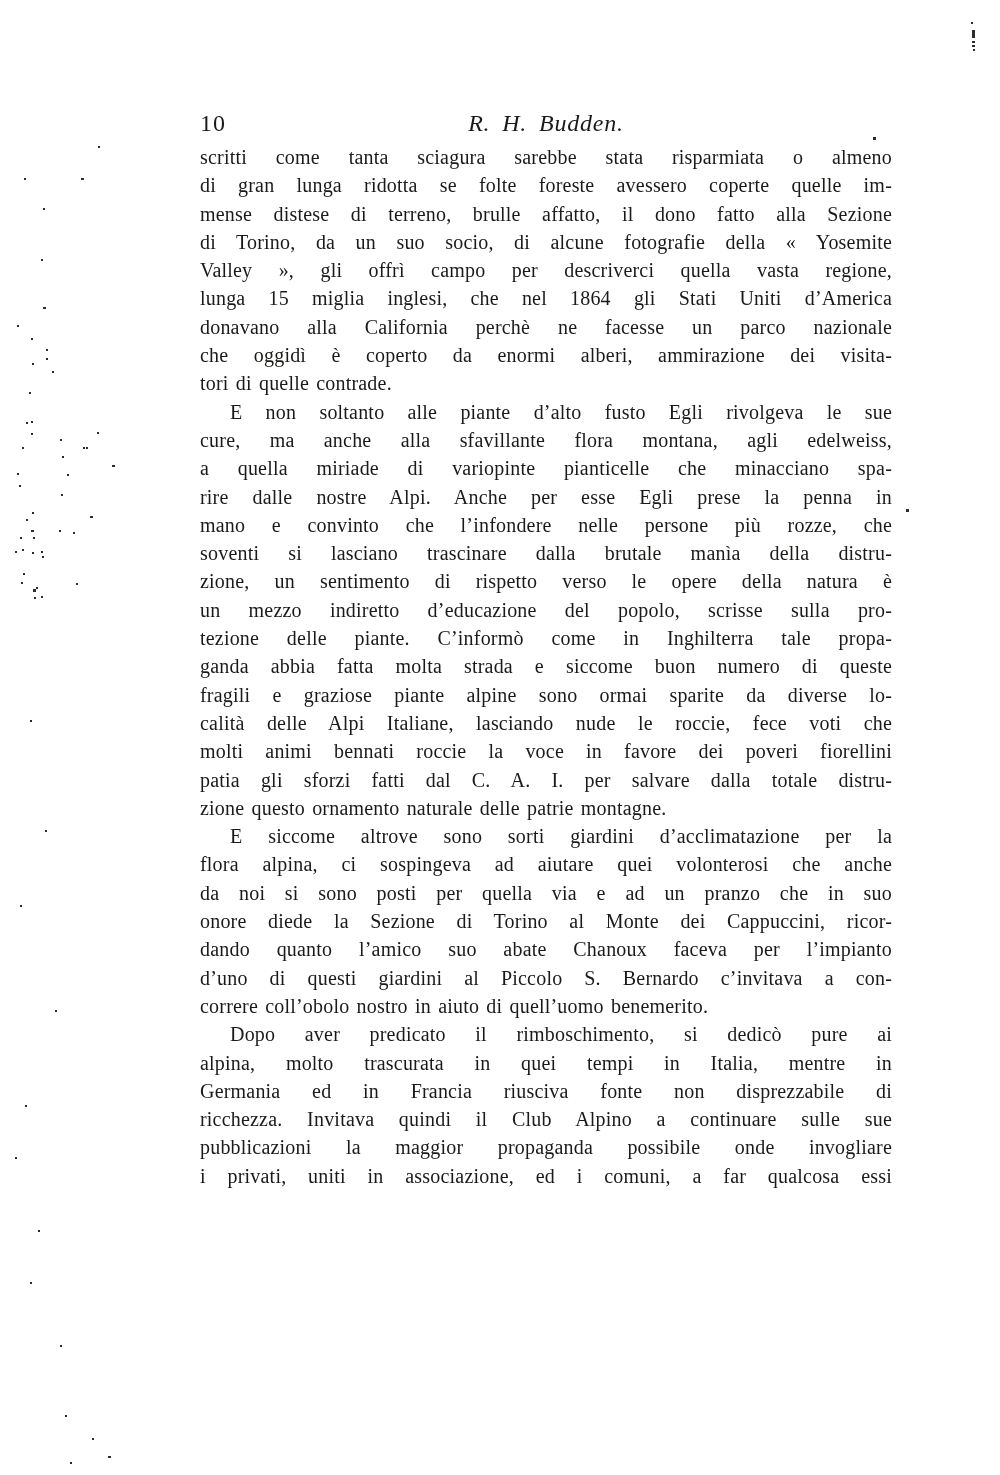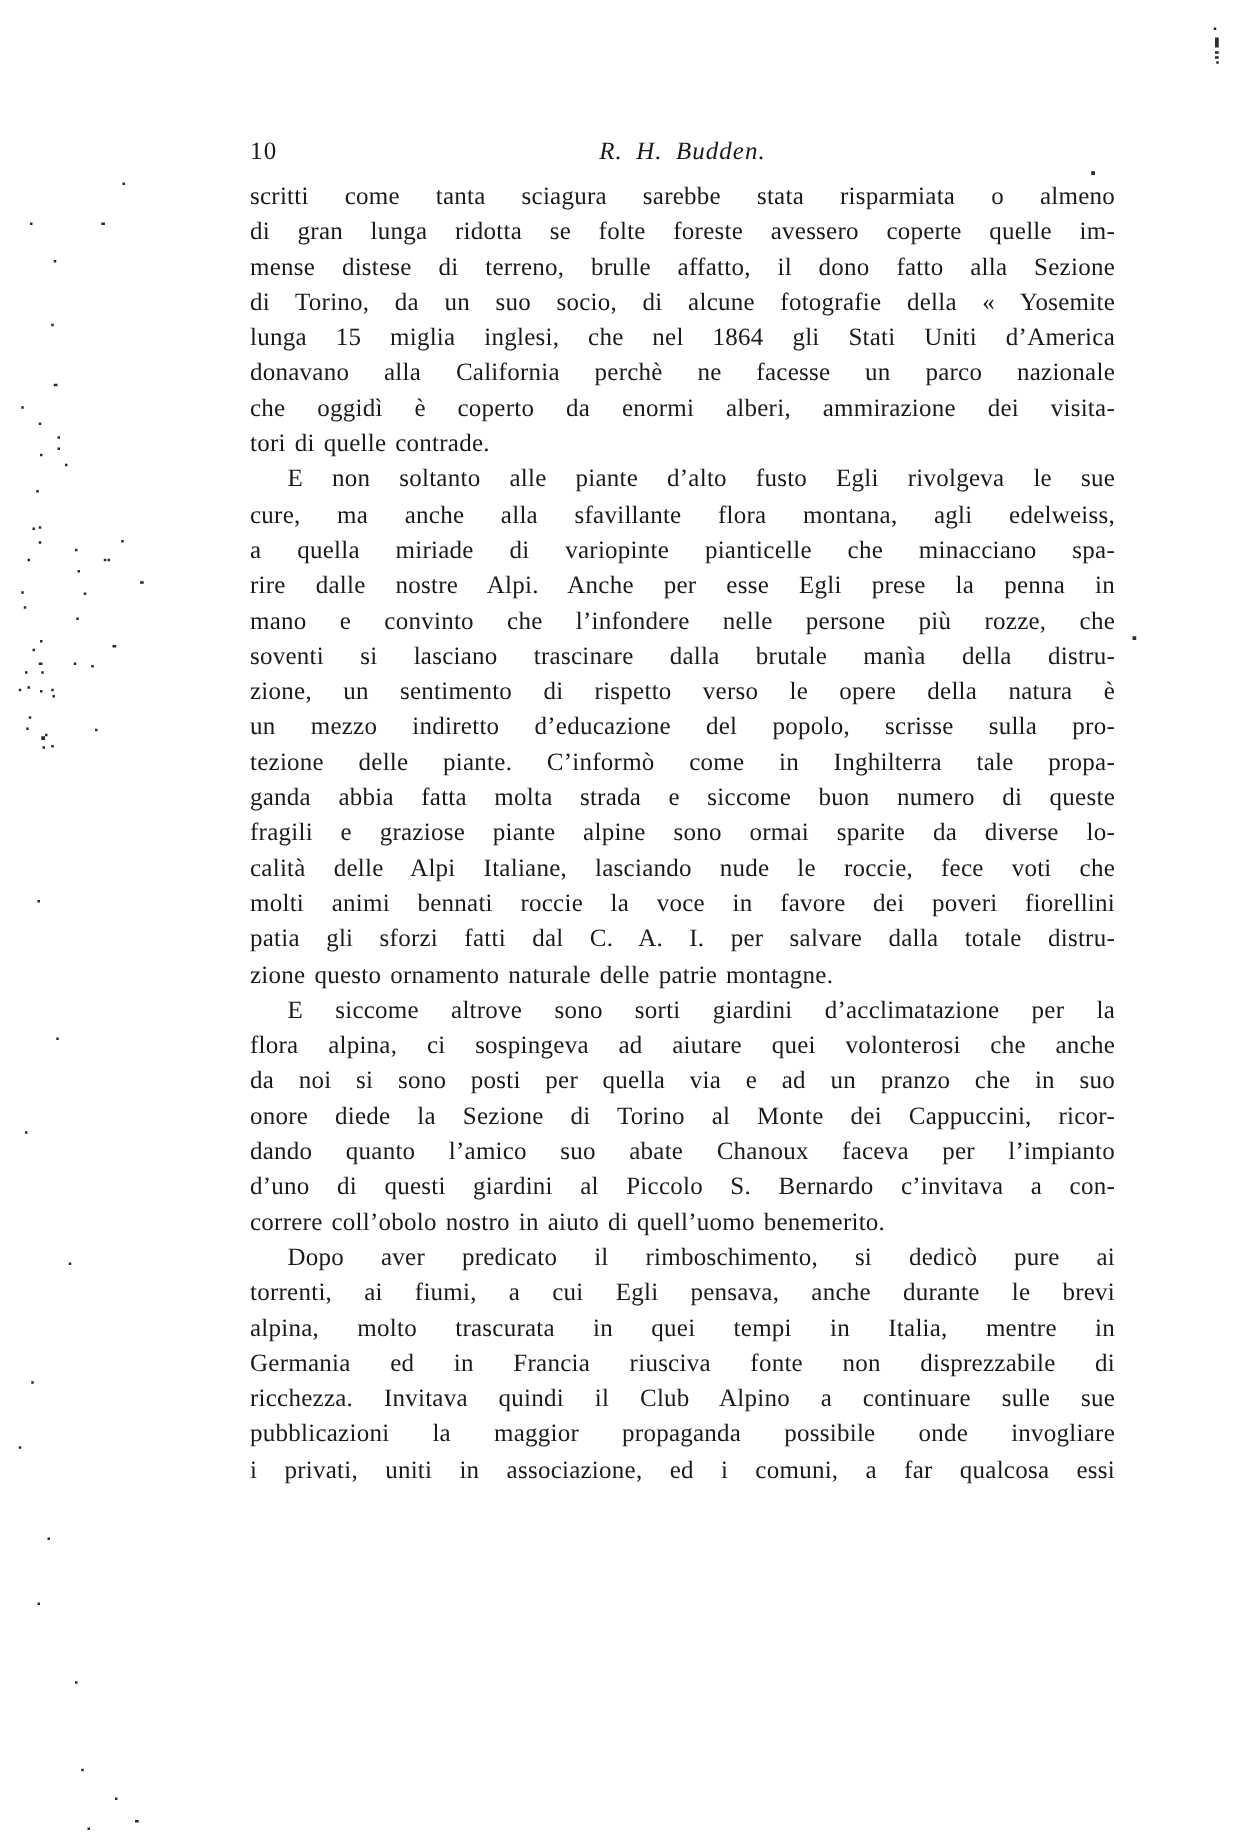--- a/index.html
+++ b/index.html
@@ -15,21 +15,21 @@
     overflow: hidden;
     font-family: "Liberation Serif", "DejaVu Serif", serif;
     color: #1b1a18;
   }
   .header-row {
     position: absolute;
     left: 200px;
     top: 110px;
     width: 692px;
     height: 26px;
-    font-size: 20px;
+    font-size: 24px;
   }
   .page-number {
     position: absolute;
     left: 0;
     top: 0;
     letter-spacing: 1px;
   }
   .running-header {
     position: absolute;
     left: 0;
@@ -83,20 +83,21 @@
 <div class="page">
   <div class="header-row">
     <span class="page-number">10</span>
     <span class="running-header">R. H. Budden.</span>
   </div>
   <div class="text-body">
       <div class="line"><span>scritti come tanta sciagura sarebbe stata risparmiata o almeno</span></div>
       <div class="line"><span>di gran lunga ridotta se folte foreste avessero coperte quelle im-</span></div>
       <div class="line"><span>mense distese di terreno, brulle affatto, il dono fatto alla Sezione</span></div>
       <div class="line"><span>di Torino, da un suo socio, di alcune fotografie della « Yosemite</span></div>
+      <div class="line"><span>Valley », gli offrì campo per descriverci quella vasta regione,</span></div>
       <div class="line"><span>lunga 15 miglia inglesi, che nel 1864 gli Stati Uniti d’America</span></div>
       <div class="line"><span>donavano alla California perchè ne facesse un parco nazionale</span></div>
       <div class="line"><span>che oggidì è coperto da enormi alberi, ammirazione dei visita-</span></div>
       <div class="line last"><span>tori di quelle contrade.</span></div>
       <div class="line indent"><span>E non soltanto alle piante d’alto fusto Egli rivolgeva le sue</span></div>
       <div class="line"><span>cure, ma anche alla sfavillante flora montana, agli edelweiss,</span></div>
       <div class="line"><span>a quella miriade di variopinte pianticelle che minacciano spa-</span></div>
       <div class="line"><span>rire dalle nostre Alpi. Anche per esse Egli prese la penna in</span></div>
       <div class="line"><span>mano e convinto che l’infondere nelle persone più rozze, che</span></div>
       <div class="line"><span>soventi si lasciano trascinare dalla brutale manìa della distru-</span></div>
@@ -110,21 +111,20 @@
       <div class="line"><span>patia gli sforzi fatti dal C. A. I. per salvare dalla totale distru-</span></div>
       <div class="line last"><span>zione questo ornamento naturale delle patrie montagne.</span></div>
       <div class="line indent"><span>E siccome altrove sono sorti giardini d’acclimatazione per la</span></div>
       <div class="line"><span>flora alpina, ci sospingeva ad aiutare quei volonterosi che anche</span></div>
       <div class="line"><span>da noi si sono posti per quella via e ad un pranzo che in suo</span></div>
       <div class="line"><span>onore diede la Sezione di Torino al Monte dei Cappuccini, ricor-</span></div>
       <div class="line"><span>dando quanto l’amico suo abate Chanoux faceva per l’impianto</span></div>
       <div class="line"><span>d’uno di questi giardini al Piccolo S. Bernardo c’invitava a con-</span></div>
       <div class="line last"><span>correre coll’obolo nostro in aiuto di quell’uomo benemerito.</span></div>
       <div class="line indent"><span>Dopo aver predicato il rimboschimento, si dedicò pure ai</span></div>
-      <div class="line"><span>torrenti, ai fiumi, a cui Egli pensava, anche durante le brevi</span></div>
       <div class="line"><span>alpina, molto trascurata in quei tempi in Italia, mentre in</span></div>
       <div class="line"><span>Germania ed in Francia riusciva fonte non disprezzabile di</span></div>
       <div class="line"><span>ricchezza. Invitava quindi il Club Alpino a continuare sulle sue</span></div>
       <div class="line"><span>pubblicazioni la maggior propaganda possibile onde invogliare</span></div>
       <div class="line"><span>i privati, uniti in associazione, ed i comuni, a far qualcosa essi</span></div>
     </div>
 <div class="speck" style="left: 98px; top: 146px; width: 2px; height: 2px;"></div>
     <div class="speck" style="left: 24px; top: 178px; width: 2px; height: 2px;"></div>
     <div class="speck" style="left: 81px; top: 178px; width: 3px; height: 2px;"></div>
     <div class="speck" style="left: 43px; top: 208px; width: 2px; height: 2px;"></div>

